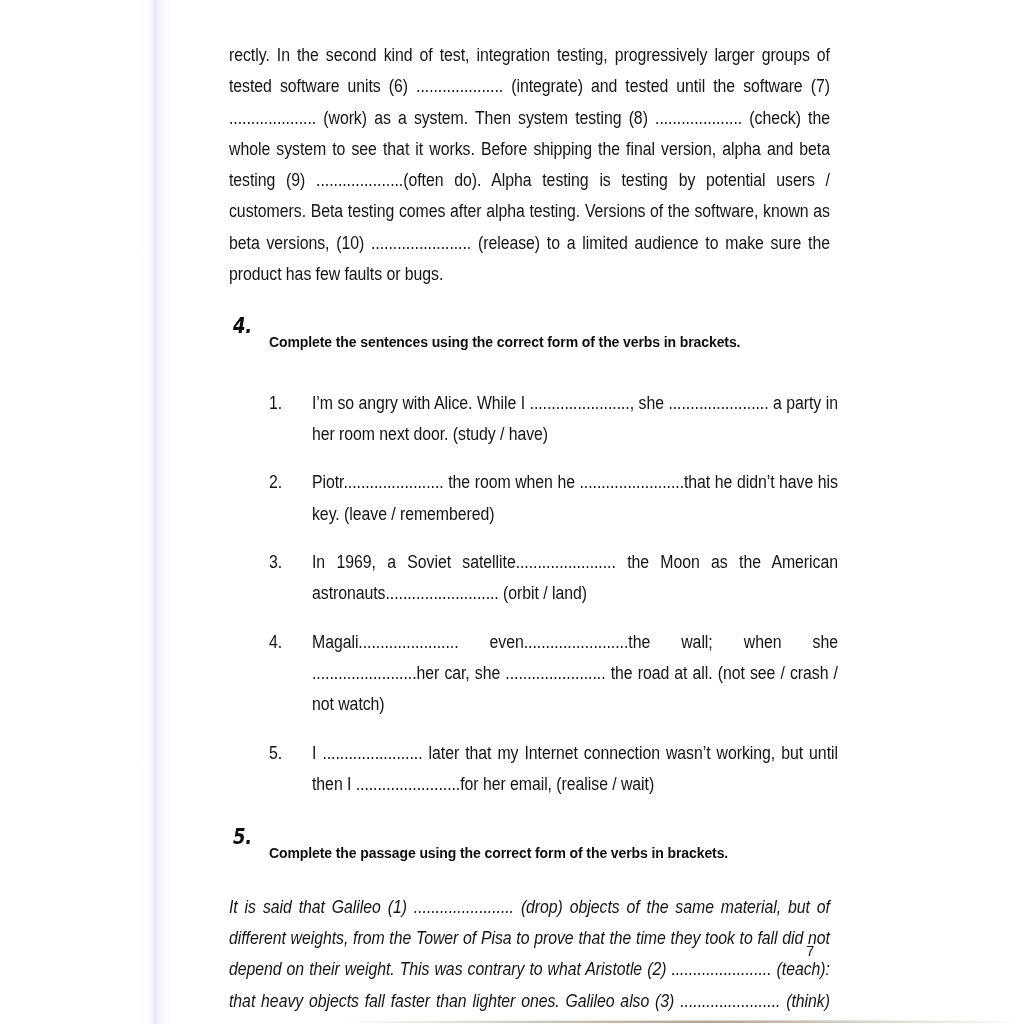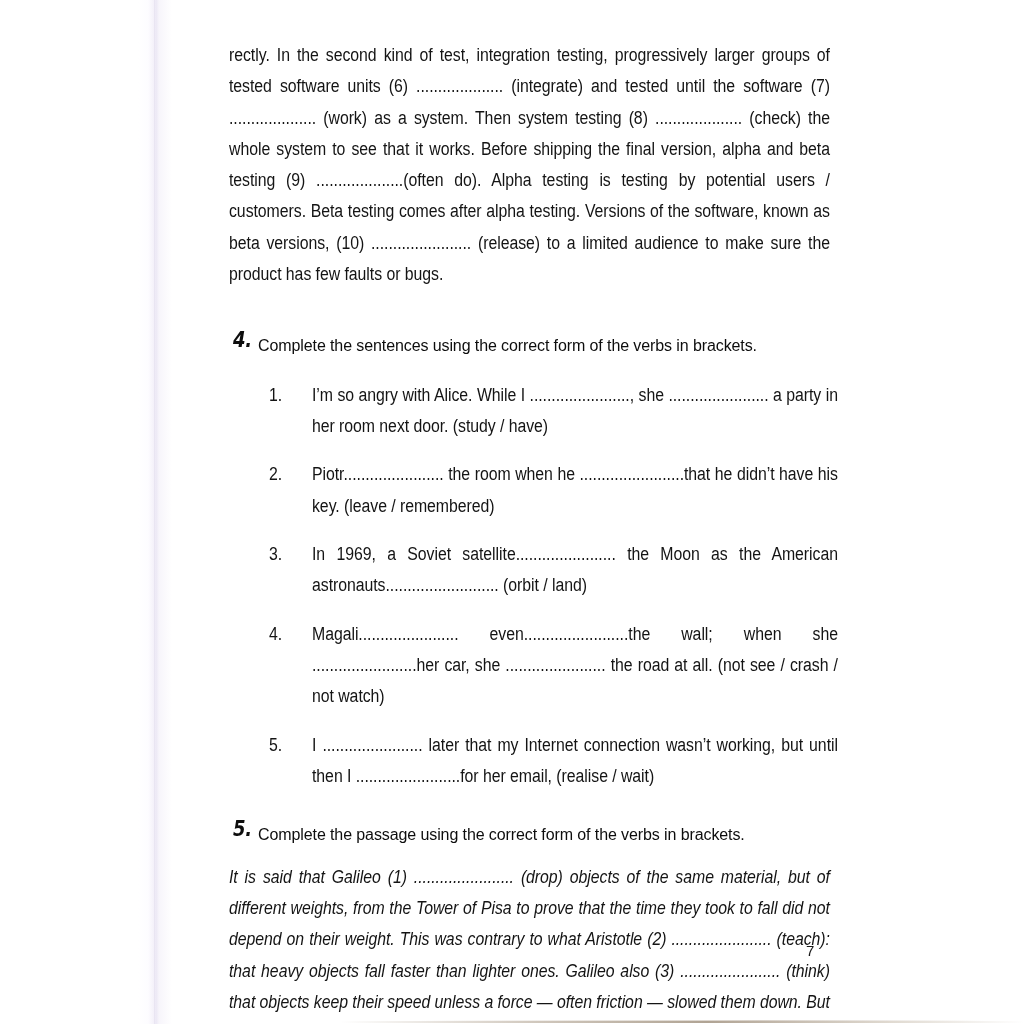--- a/index.html
+++ b/index.html
@@ -126,26 +126,26 @@
     font-style: italic;
     font-size: 21px;
     letter-spacing: -0.5px;
     color: #0d0d0d;
     transform: scaleX(0.86);
     transform-origin: left top;
     white-space: nowrap;
   }
   .ex-title {
     font-family: "Liberation Sans", sans-serif;
-    font-weight: 400;
-    font-size: 16px;
+    font-weight: 700;
+    font-size: 14px;
     line-height: 31.5px;
     color: #0d0d0d;
     letter-spacing: -0.1px;
-    margin: 1px;
+    margin: 12px;
     width: 598px;
   }
 
   
   ol.qlist {
     list-style: none;
     margin: 0;
     padding: 0;
   }
   ol.qlist > li {
@@ -184,21 +184,21 @@
 
 <div id="page">
 
   <div class="gutter-shadow"></div>
   <div class="gutter-line"></div>
   <div class="page-bottom-edge"></div>
   <div class="page-bottom-edge2"></div>
 
   <div id="content">
 
-    <p class="para body-text" style="margin-bottom:39px;">
+    <p class="para body-text" style="margin-bottom:25px;">
       <span class="narrow">rectly. In the second kind of test, integration testing, progressively larger groups of tested software units (6) .................... (integrate) and tested until the software (7) .................... (work) as a system. Then system testing (8) .................... (check) the whole system to see that it works. Before shipping the final version, alpha and beta testing (9) ....................(often do). Alpha testing is testing by potential users / customers. Beta testing comes after alpha testing. Versions of the software, known as beta versions, (10) ....................... (release) to a limited audience to make sure the product has few faults or bugs.</span>
     </p>
 
     <section class="exercise" style="margin-left:28px; width:598px;">
       <div class="ex-head">
         <span class="ex-num">4.</span>
         <h2 class="ex-title">Complete the sentences using the correct form of the verbs in brackets.</h2>
       </div>
 
       <ol class="qlist" style="margin-top:9px; margin-left:12px; width:586px;">

